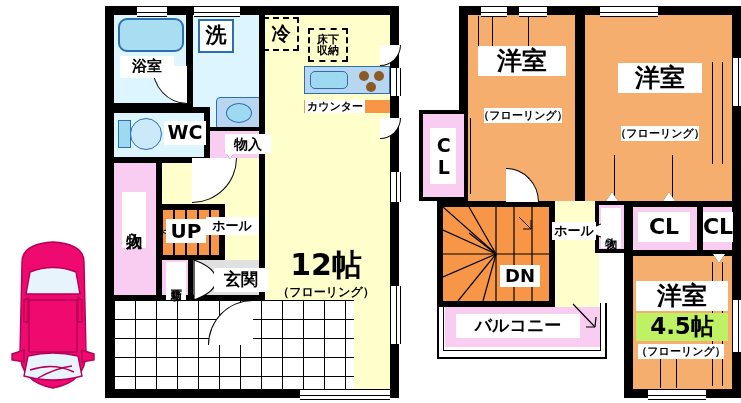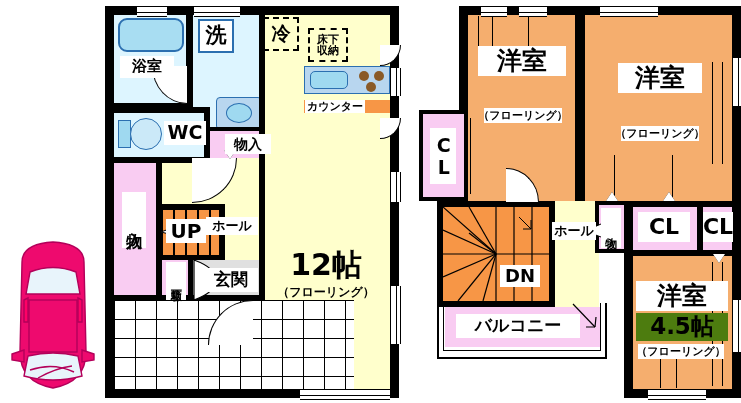--- a/index.html
+++ b/index.html
@@ -190,21 +190,21 @@
   <div class="swing sw-br" style="left:380px;top:45px;width:20px;height:20px;"></div>
   <div class="swing sw-br" style="left:380px;top:118px;width:20px;height:20px;"></div>
 
   <div class="lbl" style="left:120px;top:56px;width:54px;height:22px;font-size:15px;">浴室</div>
   <div class="lbl" style="left:203px;top:23px;width:26px;height:26px;font-size:21px;">洗</div>
   <div class="lbl" style="left:164px;top:121px;width:42px;height:24px;font-size:19px;">WC</div>
   <div class="lbl vert" style="left:122px;top:192px;width:24px;height:56px;font-size:16px;">物入</div>
   <div class="lbl" style="left:212px;top:134px;width:46px;height:20px;font-size:14px;margin-left:13px;">物入</div>
   <div class="lbl" style="left:206px;top:217px;width:52px;height:18px;font-size:13px;">ホール</div>
   <div class="lbl nobg" style="left:166px;top:219px;width:40px;height:24px;font-size:20px;background:#ffffff;">UP</div>
-  <div class="lbl" style="left:204px;top:268px;width:54px;height:24px;font-size:17px;">玄関</div>
+  <div class="lbl" style="left:214px;top:268px;width:54px;height:24px;font-size:17px;">玄関</div>
   <div class="lbl vert" style="left:166px;top:262px;width:20px;height:38px;font-size:11px;">下駄箱</div>
   <div class="lbl nobg" style="left:266px;top:22px;width:30px;height:24px;font-size:19px;background:transparent;">冷</div>
   <div class="lbl nobg vert" style="left:312px;top:31px;width:32px;height:28px;font-size:11px;background:transparent;
               writing-mode:horizontal-tb;line-height:1.0;display:flex;flex-wrap:wrap;">床下収納</div>
   <div class="lbl" style="left:305px;top:100px;width:60px;height:13px;font-size:11px;">カウンター</div>
 
   <div class="lbl nobg" style="left:272px;top:248px;width:108px;height:34px;font-size:30px;background:#ffffcc;">12帖</div>
   <div class="lbl nobg" style="left:272px;top:284px;width:108px;height:16px;font-size:12px;background:#ffffcc;">（フローリング）</div>
 
   <div class="wall" style="left:459px;top:6px;width:282px;height:9px;"></div>
@@ -298,21 +298,21 @@
       </svg>
   </div>
 
   <div class="lbl nobg" style="left:478px;top:46px;width:88px;height:30px;font-size:25px;background:#ffffff;">洋室</div>
   <div class="lbl" style="left:484px;top:108px;width:78px;height:15px;font-size:11px;">（フローリング）</div>
 
   <div class="lbl nobg" style="left:618px;top:63px;width:84px;height:30px;font-size:25px;background:#ffffff;">洋室</div>
   <div class="lbl" style="left:621px;top:126px;width:78px;height:15px;font-size:11px;">（フローリング）</div>
 
   <div class="lbl nobg" style="left:636px;top:281px;width:92px;height:30px;font-size:25px;background:#ffffff;">洋室</div>
-  <div class="lbl nobg" style="left:636px;top:313px;width:92px;height:28px;font-size:23px;background:#4d7c0f;">4.5帖</div>
+  <div class="lbl nobg" style="left:636px;top:313px;width:92px;height:28px;font-size:23px;background:#bef264;">4.5帖</div>
   <div class="lbl" style="left:638px;top:344px;width:86px;height:15px;font-size:11px;">（フローリング）</div>
 
   <div class="lbl nobg vert" style="left:430px;top:128px;width:26px;height:56px;font-size:19px;background:#ffffff;writing-mode:vertical-rl;">CL</div>
   <div class="lbl" style="left:638px;top:212px;width:52px;height:30px;font-size:22px;">CL</div>
   <div class="lbl" style="left:703px;top:212px;width:30px;height:30px;font-size:22px;">CL</div>
   <div class="lbl nobg vert" style="left:601px;top:208px;width:20px;height:40px;font-size:12px;background:#ffffff;writing-mode:vertical-rl;">物入</div>
   <div class="lbl" style="left:552px;top:222px;width:44px;height:18px;font-size:13px;">ホール</div>
   <div class="lbl" style="left:500px;top:265px;width:40px;height:22px;font-size:18px;">DN</div>
   <div class="lbl" style="left:456px;top:314px;width:124px;height:24px;font-size:17px;">バルコニー</div>
 

